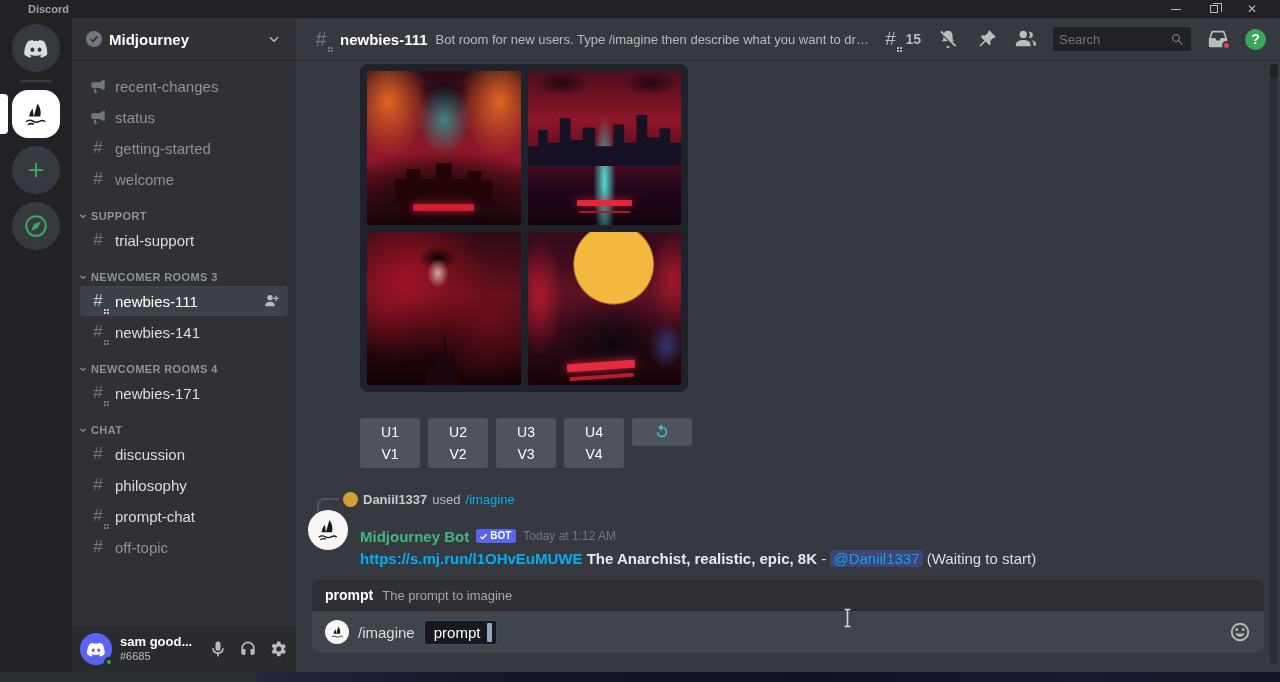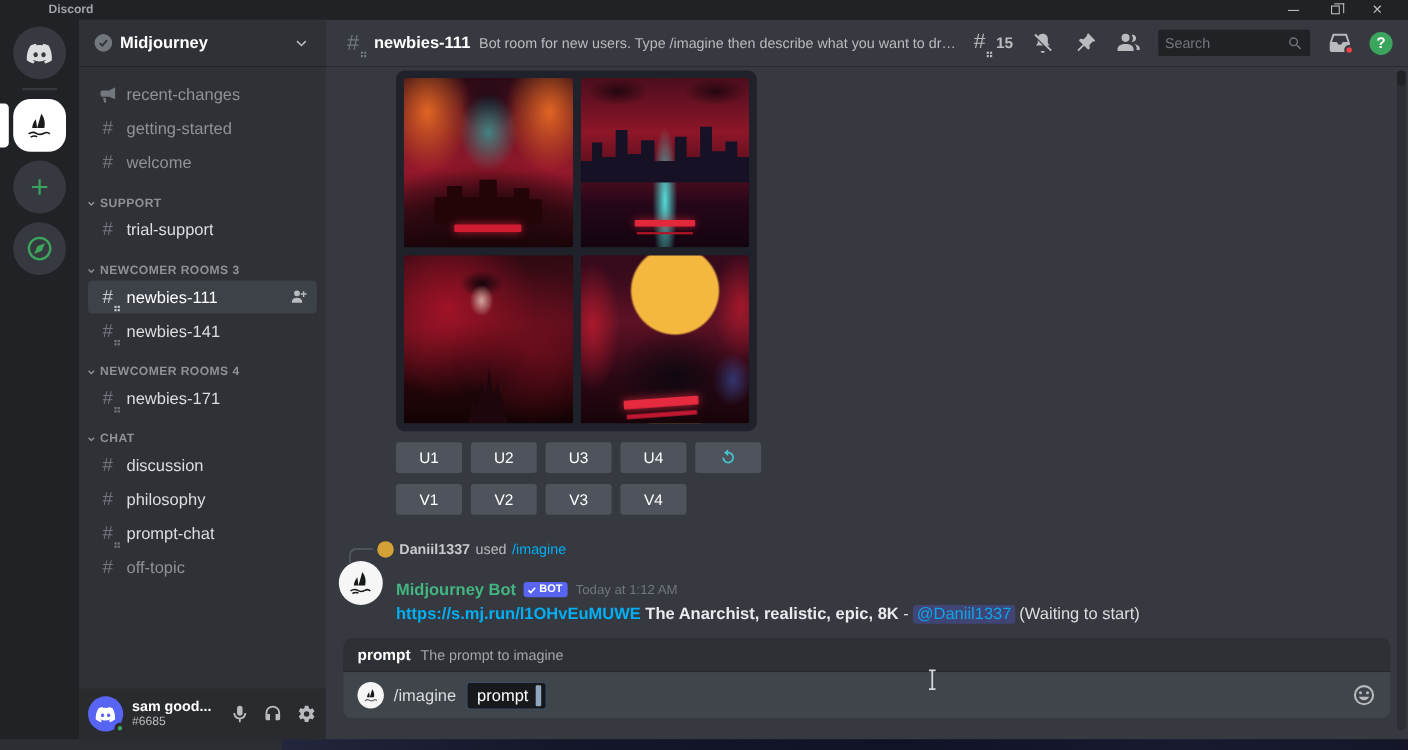--- a/index.html
+++ b/index.html
@@ -7,21 +7,21 @@
   body {
     font-family:"Liberation Sans","DejaVu Sans",sans-serif;
     background:#36393f; color:#dcddde; position:relative;
     -webkit-font-smoothing:antialiased;
   }
   svg { display:block; }
 
   
   .titlebar {
     height:18px; background:#202225; display:flex; align-items:center;
-    padding:0 8px 0 44px; color:#9fa4aa; font-size:11px; font-weight:bold;
+    padding:0 8px 0 28px; color:#9fa4aa; font-size:11px; font-weight:bold;
   }
   .titlebar .spacer { flex:1; }
   .win-controls { display:flex; align-items:center; gap:26px; padding-right:14px; }
   .win-btn { width:12px; height:12px; display:flex; align-items:center; justify-content:center; color:#b9bbbe; }
   .win-min { width:10px; height:1px; background:#b9bbbe; }
   .win-restore { width:8px; height:8px; border:1px solid #b9bbbe; position:relative; }
   .win-restore::before { content:''; position:absolute; top:-3px; left:2px; width:8px; height:8px; border:1px solid #b9bbbe; border-left:none; border-bottom:none; }
   .win-close { font-size:12px; line-height:1; color:#b9bbbe; }
 
   
@@ -148,21 +148,21 @@
     radial-gradient(ellipse 36px 85px at 7% 42%, rgba(195,28,46,.75), rgba(195,28,46,0) 70%),
     radial-gradient(ellipse 36px 70px at 95% 30%, rgba(195,28,46,.7), rgba(195,28,46,0) 70%),
     radial-gradient(ellipse 26px 34px at 90% 74%, rgba(62,94,190,.55), rgba(62,94,190,0) 70%),
     linear-gradient(180deg,#350a1c 0%, #62112605 30%, transparent),
     linear-gradient(180deg,#330a1a 0%, #5e1125 40%, #2c0815 72%, #170409 100%);
   }
   .q4::after { content:''; position:absolute; left:26%; bottom:10%; width:44%; height:8px; background:#e62a40; border-radius:1px; transform:rotate(-4deg); filter:blur(.6px); box-shadow:0 11px 0 -2px #c01830, 0 0 9px rgba(235,45,65,.8); }
 
   
   .components-row { position:absolute; left:64px; display:flex; gap:8px; }
-  .row-1 { top:342px; } .row-2 { top:380px; }
+  .row-1 { top:358px; } .row-2 { top:380px; }
   .mj-btn {
     min-width:60px; height:28px; background:#4f545c; border:none; border-radius:3px;
     color:#fff; font-size:14px; font-family:inherit; display:flex; align-items:center; justify-content:center; cursor:pointer;
   }
   .mj-btn.rerun { color:#45c7d1; }
   .mj-btn svg { width:18px; height:18px; }
 
   
   .message-block { position:absolute; left:0; right:20px; top:430px; }
   .reply-bar { position:relative; height:18px; padding-left:47px; display:flex; align-items:center; gap:5px; font-size:13px; color:#b9bbbe; }
@@ -272,20 +272,28 @@
         <div class="ch-row">
           <span class="ch-ico">
             <svg viewBox="0 0 24 24" fill="currentColor">
               <path d="M20 4v13l-6.5-2.6H6a2 2 0 0 1-2-2V9.6a2 2 0 0 1 2-2h7.5L20 4zM6.8 15.4h2.7l.9 4.2a1 1 0 0 1-1 1.2h-.6a1 1 0 0 1-1-.8l-1-4.6z"></path>
             </svg>
           </span>
           <span class="ch-label">recent-changes</span>
         </div>
         <div class="ch-row">
           <span class="ch-ico">
+            <svg viewBox="0 0 24 24" fill="currentColor">
+              <path d="M20 4v13l-6.5-2.6H6a2 2 0 0 1-2-2V9.6a2 2 0 0 1 2-2h7.5L20 4zM6.8 15.4h2.7l.9 4.2a1 1 0 0 1-1 1.2h-.6a1 1 0 0 1-1-.8l-1-4.6z"></path>
+            </svg>
+          </span>
+          <span class="ch-label">status</span>
+        </div>
+        <div class="ch-row">
+          <span class="ch-ico">
             <span class="ch-hash">#</span>
           </span>
           <span class="ch-label">getting-started</span>
         </div>
         <div class="ch-row">
           <span class="ch-ico">
             <span class="ch-hash">#</span>
           </span>
           <span class="ch-label">welcome</span>
         </div>

